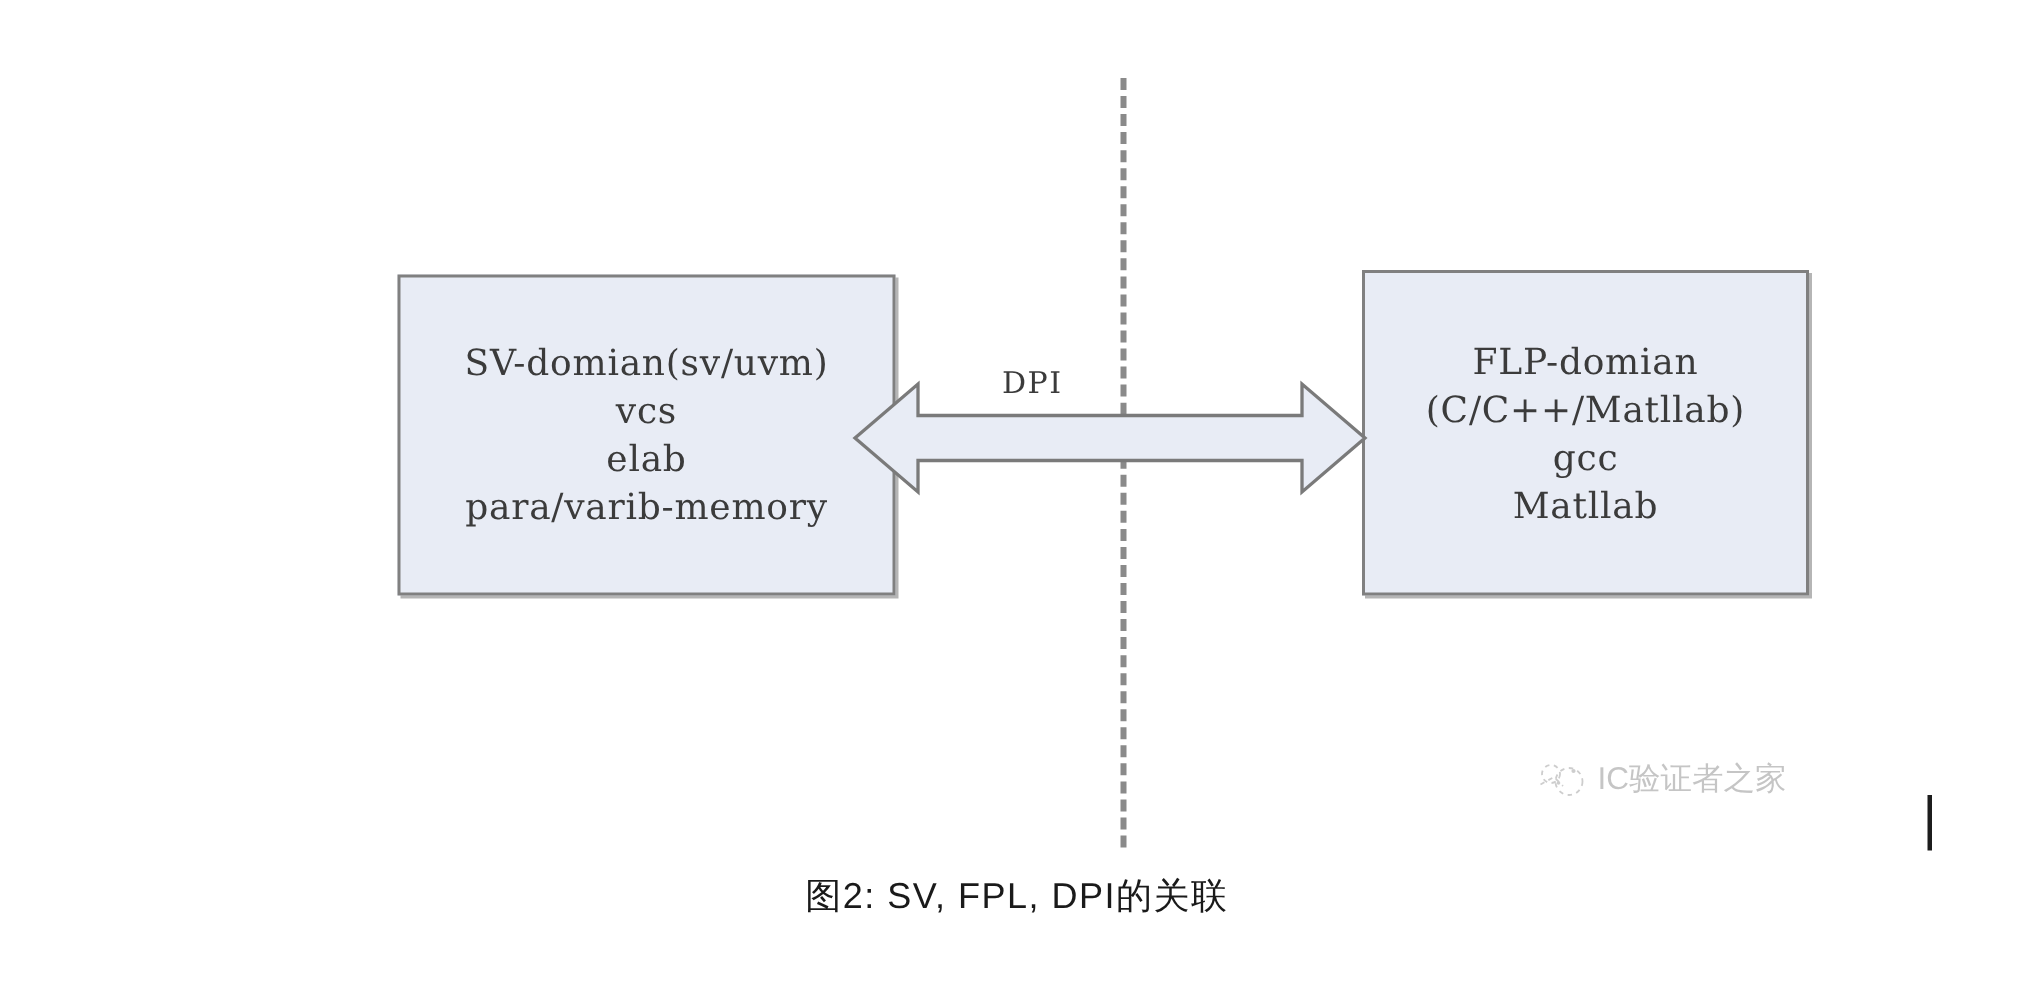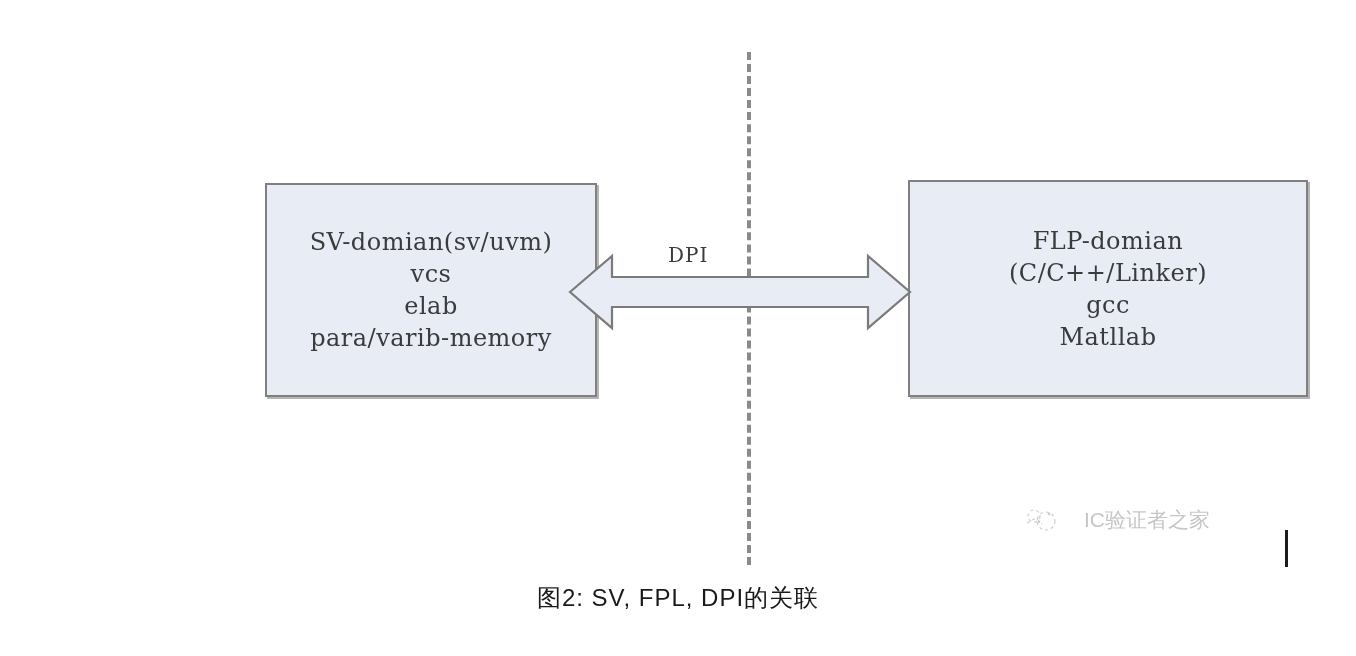--- a/index.html
+++ b/index.html
@@ -55,21 +55,21 @@
   #box-sv {
     left: 242px;
     top: 183px;
     width: 332px;
     height: 214px;
     margin-left: 23px;
   }
   #box-flp {
     left: 908px;
     top: 180px;
-    width: 400px;
+    width: 298px;
     height: 217px;
   }
 
   
   #arrow-wrap {
     position: absolute;
     left: 570px;
     top: 252px;
     width: 340px;
     height: 80px;
@@ -94,21 +94,21 @@
     white-space: nowrap;
   }
 
   
   #watermark {
     position: absolute;
     left: 1024px;
     top: 505px;
     display: flex;
     align-items: center;
-    gap: 24px;
+    gap: 5px;
     opacity: 0.34;
   }
   #watermark .wm-logo {
     width: 36px;
     height: 30px;
     position: relative;
   }
   #watermark .wm-logo svg { display: block; }
   #watermark .wm-text {
     font-family: "Liberation Sans", sans-serif;
@@ -152,21 +152,21 @@
 
   <div class="domain-box" id="box-sv">
     <div class="line">SV-domian(sv/uvm)</div>
     <div class="line">vcs</div>
     <div class="line">elab</div>
     <div class="line">para/varib-memory</div>
   </div>
 
   <div class="domain-box" id="box-flp">
     <div class="line">FLP-domian</div>
-    <div class="line">(C/C++/Linker)</div>
+    <div class="line">(C/C++/Matllab)</div>
     <div class="line">gcc</div>
     <div class="line">Matllab</div>
   </div>
 
   <div id="arrow-wrap">
     <svg viewBox="0 0 340 80" xmlns="http://www.w3.org/2000/svg">
       <polygon points="0,40 42,4 42,25 298,25 298,4 340,40 298,76 298,55 42,55 42,76" fill="#e8ecf5" stroke="#7a7a7a" stroke-width="2.2" stroke-linejoin="miter"></polygon>
     </svg>
   </div>
 

